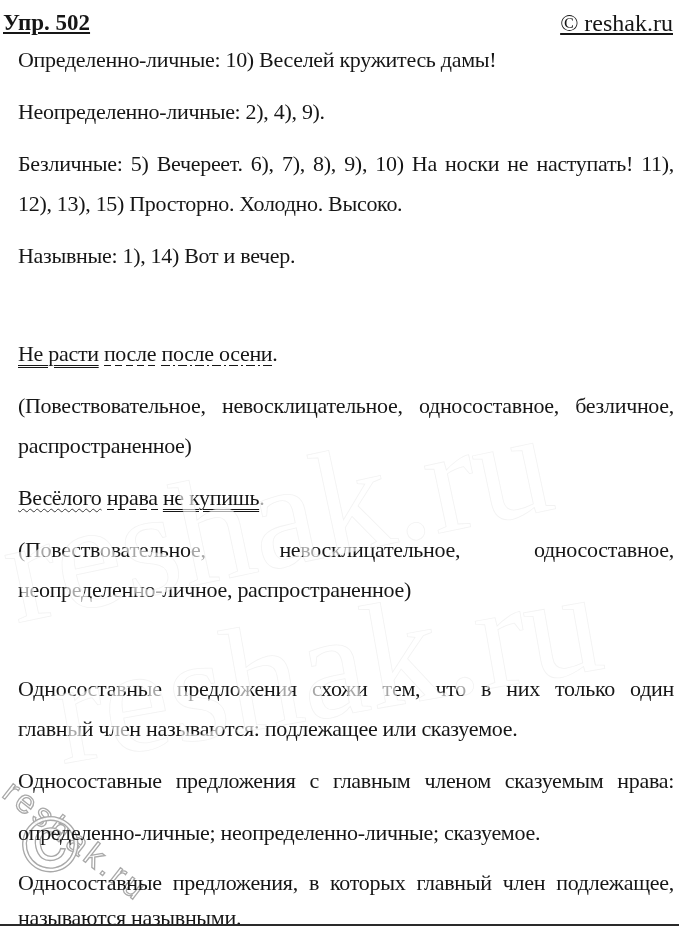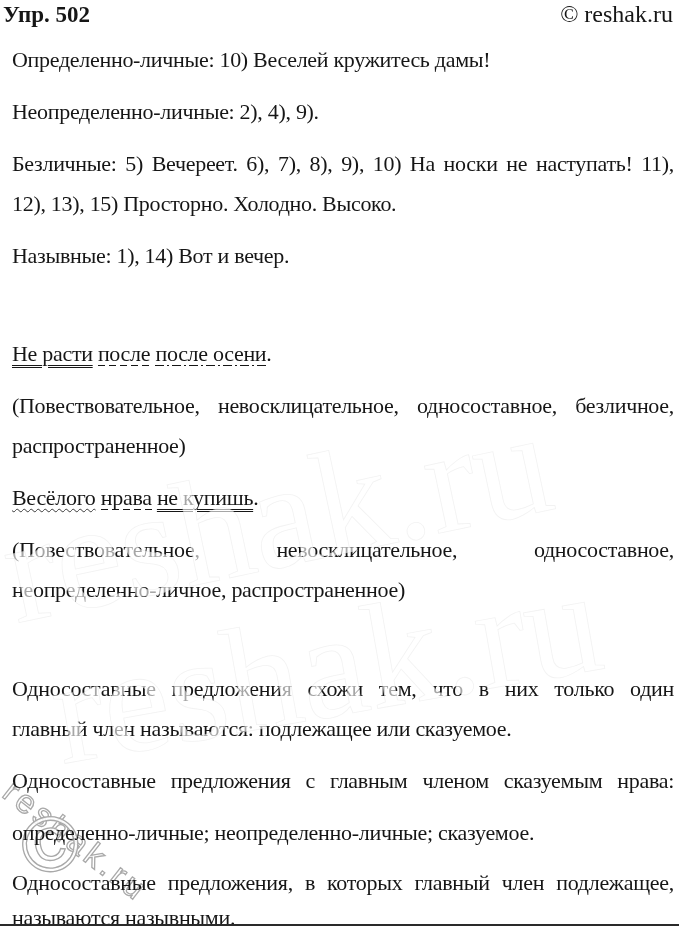--- a/index.html
+++ b/index.html
@@ -7,38 +7,39 @@
   body {
     position: relative;
     background: #ffffff;
     font-family: "Liberation Serif", serif;
     color: #161616;
     overflow: hidden;
   }
   .header {
     display: flex;
     justify-content: space-between;
-    align-items: flex-end;
+    align-items: center;
     padding: 18px 6px 0 3px;
     height: 28px;
     font-size: 23px;
     position: relative;
     z-index: 1;
+    text-decoration: underline;
   }
   .title { font-weight: bold; }
   .copyright { font-size: 24px; }
   .content {
     position: relative;
     z-index: 1;
     margin-top: 12px;
     padding: 0 5px 0 4px;
     font-size: 22px;
     letter-spacing: -0.3px;
   }
-  p.para { margin: 0 0 12px 8px; }
+  p.para { margin: 0 0 12px 14px; }
   .line { display: block; line-height: 40px; text-align: left; }
   .just { text-align: justify; text-align-last: justify; }
   .gap-a { height: 46px; }
   .gap-b { height: 47px; }
   .tight .line { line-height: 35px; }
 
   
   .u-double {
     text-decoration: underline double;
     text-decoration-thickness: 1px;

